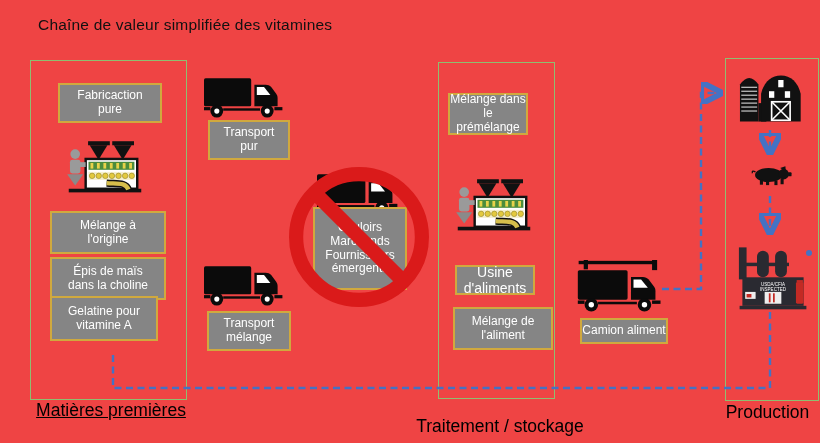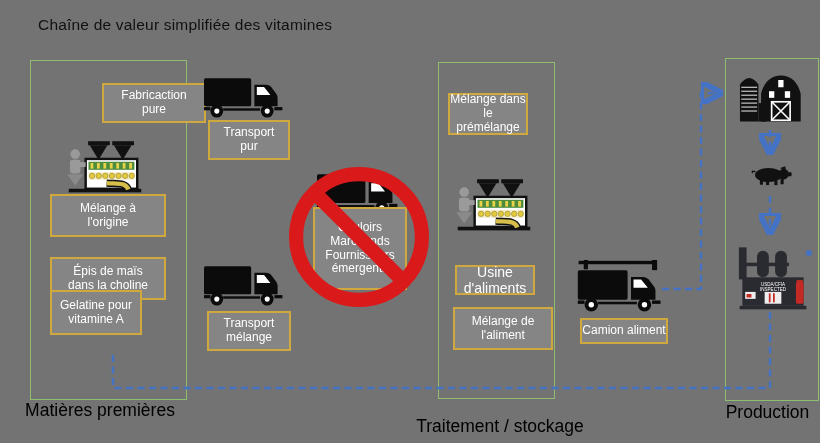--- a/index.html
+++ b/index.html
@@ -1,17 +1,17 @@
 <!DOCTYPE html>
 <html><head>
 <meta charset="utf-8">
 <style>
   html,body { margin:0; padding:0; background:#ffffff; }
   .canvas {
-    position:relative; width:820px; height:443px; background:#737373;
+    position:relative; width:820px; height:443px; background:#ef4444;
     font-family:"Liberation Sans", sans-serif; overflow:hidden;
   }
   .title {
     position:absolute; left:38px; top:16px; font-size:15.5px; color:#111;
     letter-spacing:.2px;
   }
   .stage {
     position:absolute; border:1.4px solid #8FBE70; background:transparent; z-index:0;
   }
   .stage-label {
@@ -49,21 +49,21 @@
       <marker id="arr" markerWidth="9" markerHeight="9" refX="7" refY="4.5" orient="auto">
         <path d="M0,0 L9,4.5 L0,9 Z" fill="#4472C4" stroke="none" style="stroke-dasharray:none;"></path>
       </marker>
     </defs>
     <path d="M662,289 L701,289 L701,93 L718,93" marker-end="url(#arr)"></path>
     <path d="M770,130 L770,150" marker-end="url(#arr)"></path>
     <path d="M770,196 L770,230" marker-end="url(#arr)"></path>
     <path d="M770,312 L770,388 L113,388 L113,353"></path>
   </svg>
 
-  <div class="gbox" style="left:58px; top:83px; width:104px; height:40px;margin-left:44px;">Fabricaction
+  <div class="gbox" style="left:58px; top:83px; width:104px; height:40px;">Fabricaction
 pure</div>
 
   <svg class="icon" style="left:64px; top:138px;" width="82" height="58" viewBox="0 0 100 72">
     <rect x="5" y="63" width="90" height="4.5" fill="#111"></rect>
     <rect x="26" y="26" width="64" height="37" fill="#fff" stroke="#111" stroke-width="3"></rect>
     <rect x="29.5" y="29.5" width="57" height="10" fill="#4C8C3C"></rect>
     <g fill="#E8D24A">
       <rect x="32" y="31" width="3.5" height="7"></rect>
         <rect x="40" y="31" width="3.5" height="7"></rect>
       <rect x="48" y="31" width="3.5" height="7"></rect>
@@ -87,25 +87,25 @@
     <rect x="59" y="4" width="27" height="5" fill="#111"></rect>
     <polygon points="61,9 83,9 72,27" fill="#111"></polygon>
     <circle cx="13" cy="20" r="6" fill="#9a9a9a"></circle>
     <rect x="6.5" y="27" width="13" height="17" rx="3" fill="#9a9a9a"></rect>
     <rect x="18" y="30" width="8" height="6" fill="#9a9a9a"></rect>
     <polygon points="3,45 23,45 13,59" fill="#8a8a8a"></polygon>
     <path d="M52,56 C66,57 76,55 79,64" stroke="#111" stroke-width="9" fill="none"></path>
     <path d="M52,56 C66,57 76,55 79,64" stroke="#D6BE4B" stroke-width="5.5" fill="none"></path>
   </svg>
 
-  <div class="gbox" style="left:50px; top:194px; width:116px; height:43px;">Mélange à
+  <div class="gbox" style="left:50px; top:211px; width:116px; height:43px;">Mélange à
 l'origine</div>
   <div class="gbox" style="left:50px; top:257px; width:116px; height:43px;">Épis de maïs
 dans la choline</div>
-  <div class="gbox" style="left:50px; top:290px; width:92px; height:45px;">Gelatine pour
+  <div class="gbox" style="left:50px; top:296px; width:108px; height:45px;">Gelatine pour
 vitamine A</div>
 
   <svg class="icon" style="left:204px; top:74px;" width="80" height="47" viewBox="0 0 100 58">
     <g fill="#0b0b0b">
       <rect x="0" y="5" width="59" height="35" rx="2"></rect>
       <path d="M63,13 h14 c3,0 5,1 7,3 l6,8 c1.5,2 2,3.5 2,6 v10 h-29 z"></path>
       <rect x="0" y="41" width="8" height="4"></rect>
       <rect x="24" y="42.5" width="46" height="3"></rect>
       <rect x="88" y="41" width="10" height="4"></rect>
       <circle cx="16" cy="46" r="8"></circle>
@@ -271,17 +271,17 @@
     <rect x="50" y="68" width="2.5" height="13" fill="#C32A24"></rect>
     <rect x="56" y="68" width="2.5" height="13" fill="#C32A24"></rect>
     <rect x="16" y="66" width="15" height="10" fill="#eeeeee"></rect>
     <rect x="18" y="69" width="7" height="5" fill="#C32A24"></rect>
     <text x="56" y="57" font-size="6.5" fill="#fff" text-anchor="middle">USDA/CFIA</text>
     <text x="56" y="64" font-size="6.5" fill="#fff" text-anchor="middle">INSPECTED</text>
   </svg>
 
   <div class="bluedot"></div>
 
-  <div class="stage-label" style="left:5px; top:400px; width:190px;">Matières premières</div>
+  <div class="stage-label" style="left:16px; top:400px; width:190px;text-decoration:underline;">Matières premières</div>
   <div class="stage-label" style="left:405px; top:416px; width:190px;">Traitement / stockage</div>
   <div class="stage-label" style="left:715px; top:402px; width:105px;">Production</div>
 
 </div>
 
 </body></html>

